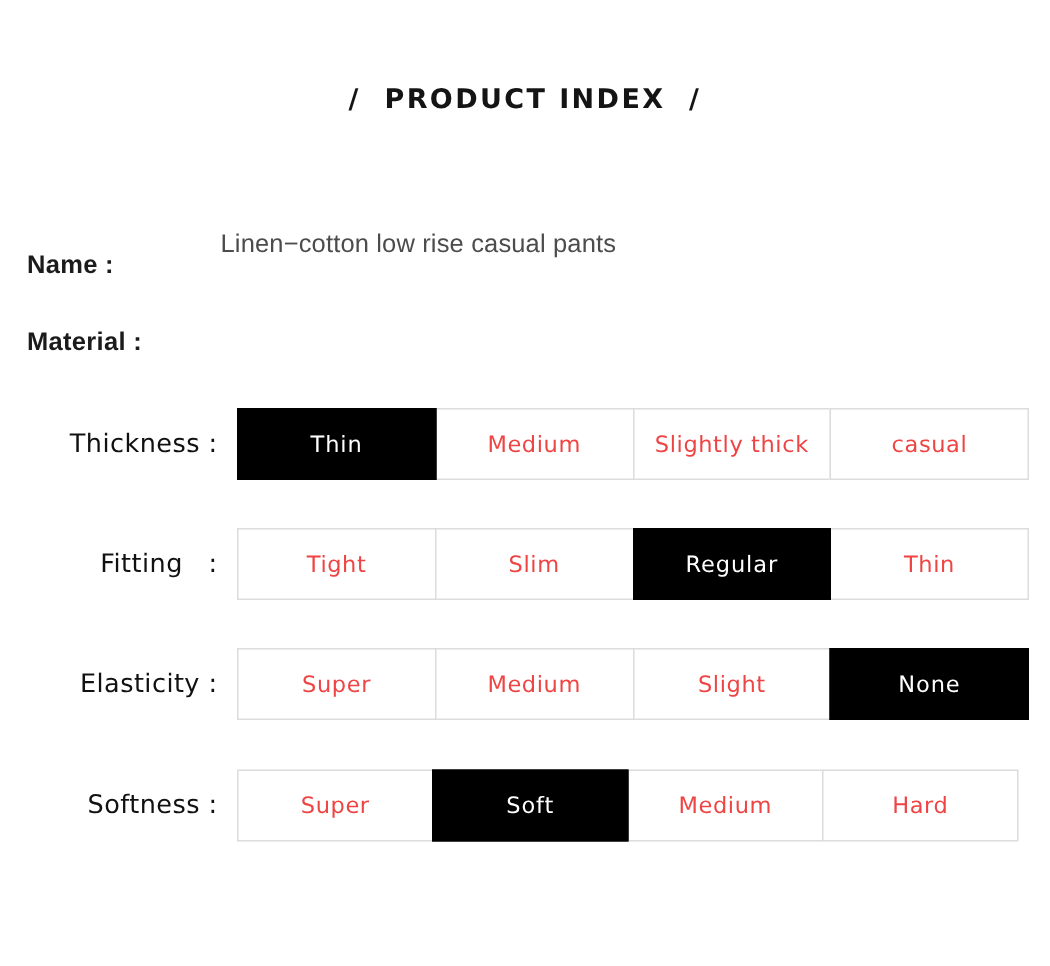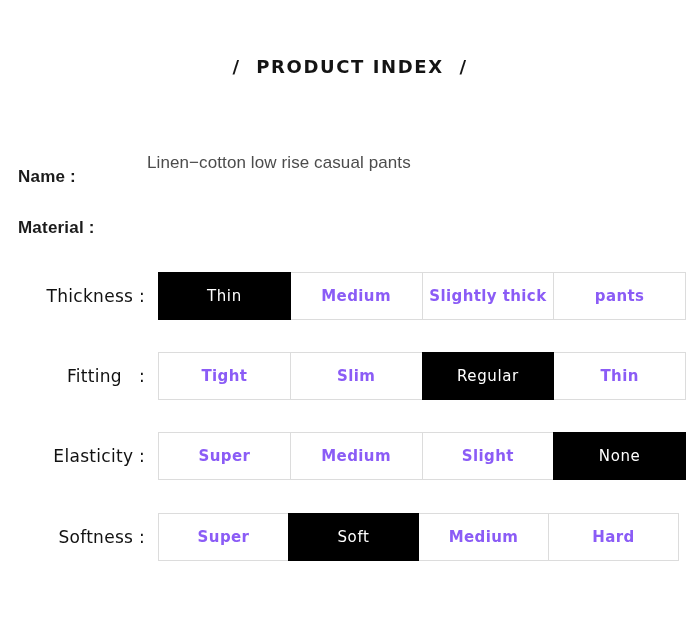--- a/index.html
+++ b/index.html
@@ -107,27 +107,27 @@
   .options.w-wide { width: 528px; }
   .options.w-narrow { width: 521px; }
 
   .option-cell {
     flex: 1 1 0;
     height: 48px;
     box-sizing: border-box;
     border: 1px solid #dcdcdc;
     margin-left: -1px;
     background: #ffffff;
-    color: #8b5cf6;
+    color: #ef4444;
     display: flex;
     align-items: center;
     justify-content: center;
     font-family: "DejaVu Sans", sans-serif;
     font-size: 15px;
-    font-weight: bold;
+    font-weight: normal;
     letter-spacing: 0.4px;
     white-space: nowrap;
   }
   .option-cell:first-child { margin-left: 0; }
 
   .option-cell.selected {
     background: #000000;
     color: #ffffff;
     border-color: #000000;
     font-weight: normal;
@@ -151,21 +151,21 @@
 <div class="info-row r1">
   <span class="info-label">Material :</span>
 </div>
 
 <div class="spec-row s0">
   <span class="spec-label">Thickness :</span>
   <div class="options w-wide">
     <div class="option-cell selected">Thin</div>
     <div class="option-cell">Medium</div>
     <div class="option-cell">Slightly thick</div>
-    <div class="option-cell">pants</div>
+    <div class="option-cell">casual</div>
   </div>
 </div>
 
 <div class="spec-row s1">
   <span class="spec-label">Fitting   :</span>
   <div class="options w-wide">
     <div class="option-cell">Tight</div>
     <div class="option-cell">Slim</div>
     <div class="option-cell selected">Regular</div>
     <div class="option-cell">Thin</div>

